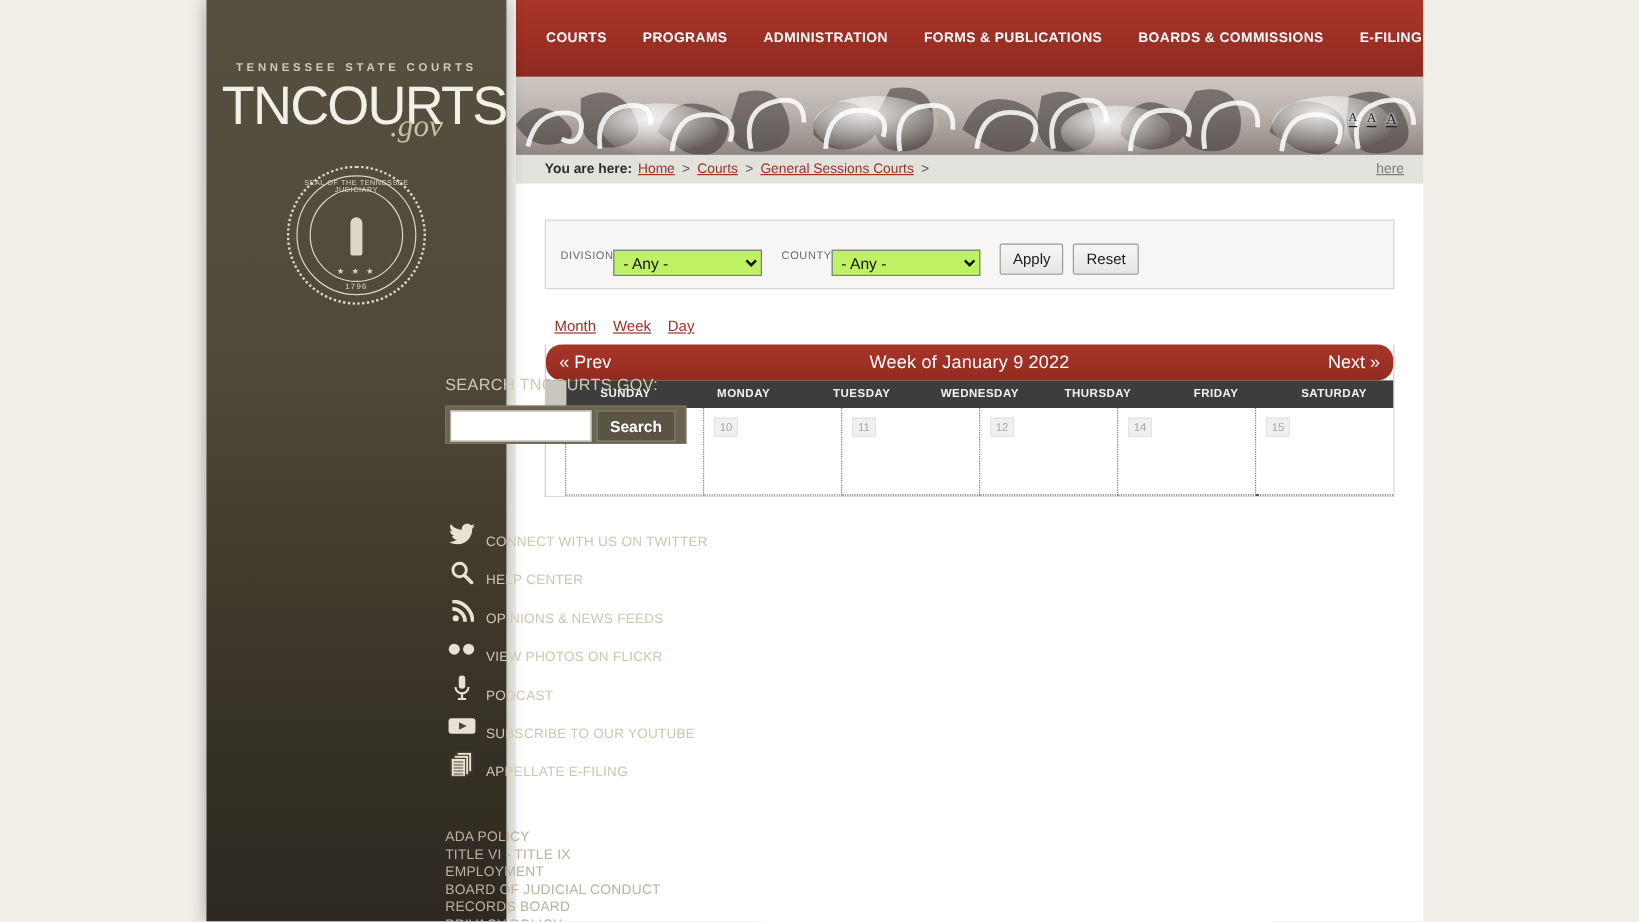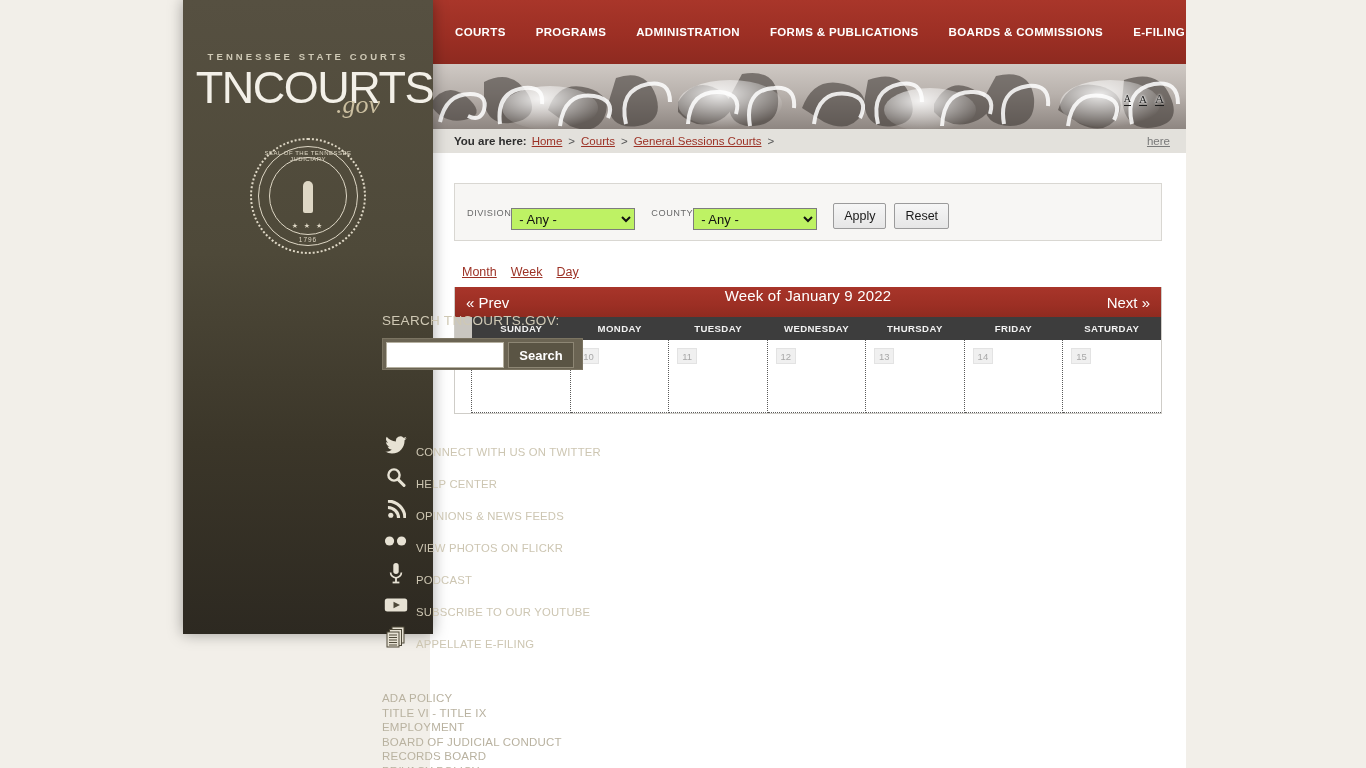--- a/index.html
+++ b/index.html
@@ -12,22 +12,22 @@
   }
   #page {
     position: relative;
     width: 1366px; height: 768px;
     background: #f2efe9;
   }
 
   
   #sidebar {
     position: absolute;
-    left: 183px; top: 0;
-    width: 250px; height: 634px;
+    left: 172px; top: 0;
+    width: 250px; height: 768px;
     background: linear-gradient(to bottom, #565041 0%, #4e4939 40%, #3b3629 70%, #2d2921 100%);
     box-shadow: 0 0 14px rgba(0,0,0,0.35);
     z-index: 5;
   }
   #sidebar-inner { position: relative; width: 100%; height: 100%; }
 
   .brand-sub {
     position: absolute; left: 0; top: 51px; width: 250px;
     text-align: center;
     color: #cfc9b6;
@@ -298,23 +298,24 @@
   }
 
   .cal {
     margin-top: 8px;
     border: 1px solid #cfcdc8;
     border-top: none;
   }
   .cal-head {
     height: 30px;
     background: linear-gradient(to bottom, #a8352a 0%, #9c2f24 60%, #8f2b20 100%);
-    display: flex; align-items: flex-start;
+    display: flex; align-items: center;
     position: relative;
     color: #ffffff;
+    border-radius: 13px;
   }
   .cal-prev {
     position: absolute; left: 11px; top: 0; height: 30px;
     display: flex; align-items: center;
     font-size: 15px; color: #ffffff; cursor: pointer;
     font-family: "Liberation Sans", sans-serif;
   }
   .cal-next {
     position: absolute; right: 11px; top: 0; height: 30px;
     display: flex; align-items: center;
@@ -627,23 +628,20 @@
           <div class="cal-cell">
             <span class="day-num">10</span>
           </div>
           <div class="cal-cell">
             <span class="day-num">11</span>
           </div>
           <div class="cal-cell">
             <span class="day-num">12</span>
           </div>
           <div class="cal-cell">
-            <span class="day-num">13</span>
-          </div>
-          <div class="cal-cell">
             <span class="day-num">14</span>
           </div>
           <div class="cal-cell">
             <span class="day-num">15</span>
           </div>
         </div>
       </div>
 
     </div>
   </div>

